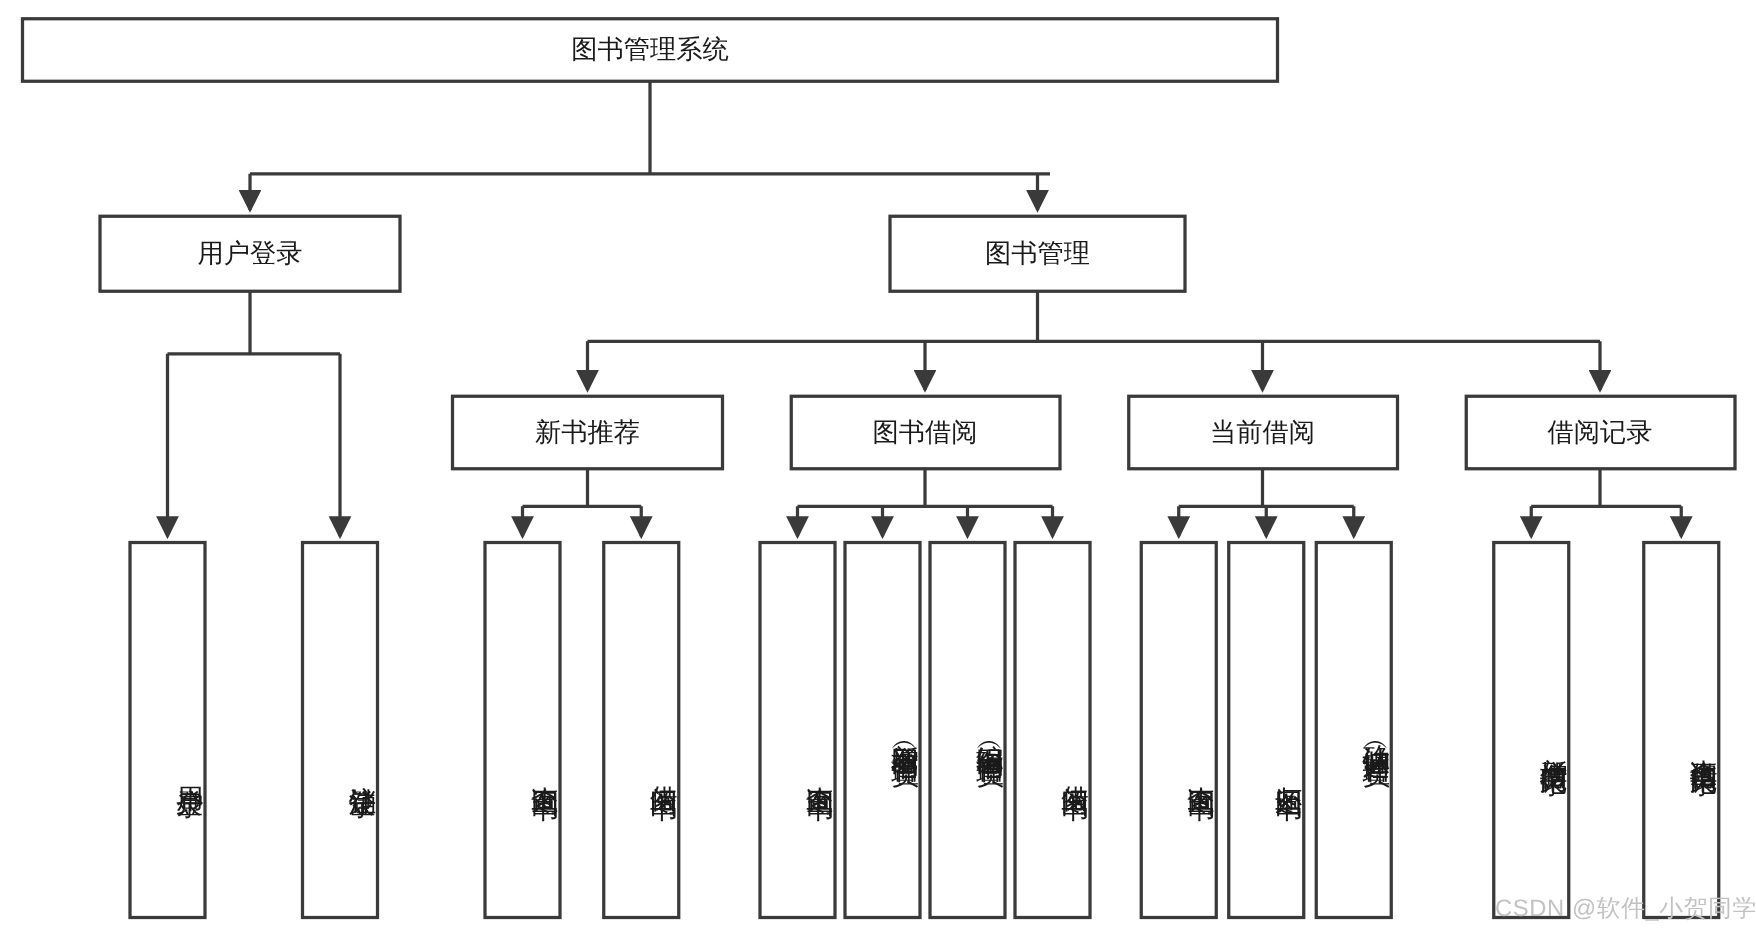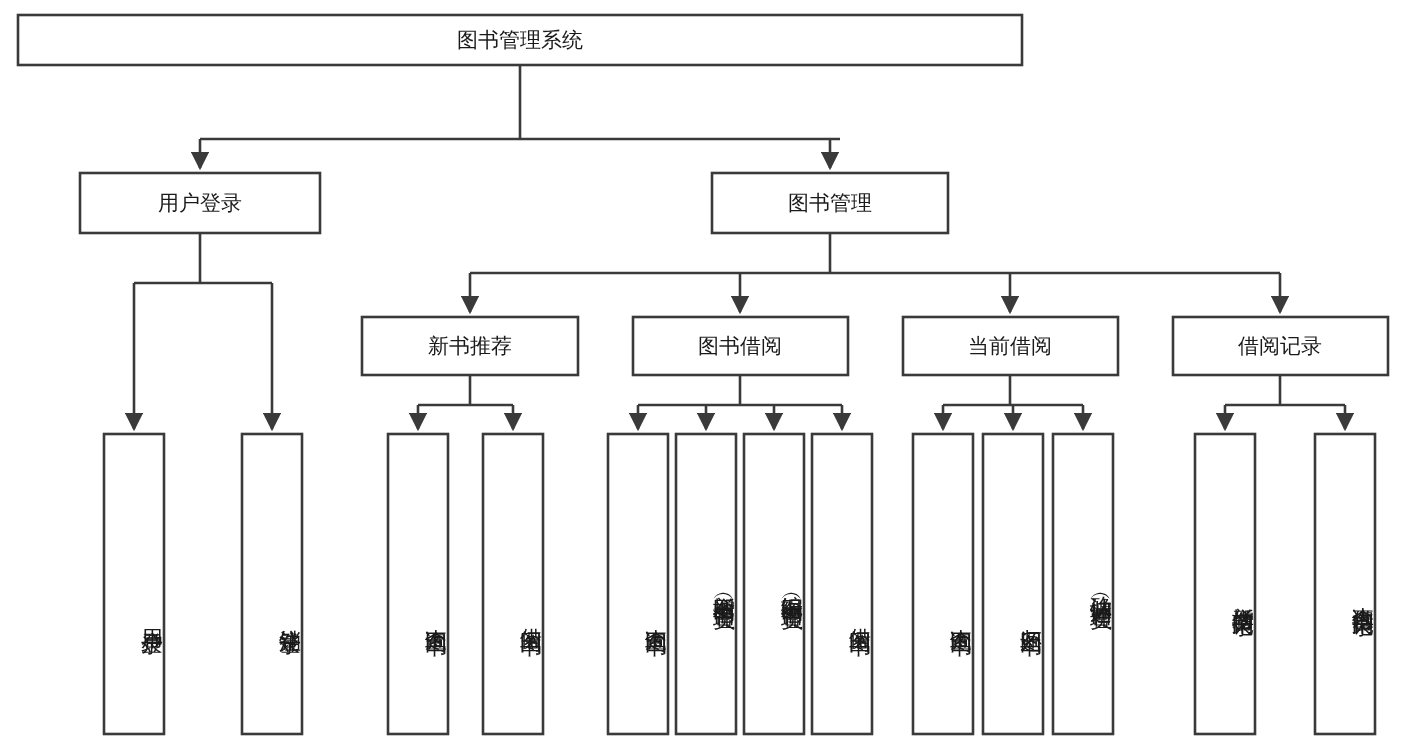--- a/index.html
+++ b/index.html
@@ -182,14 +182,15 @@
   <div class="node-label-v" style="left:608px; top:500px; width:60px; height:230px;">查询图书</div>
   <div class="node-label-v" style="left:676px; top:444px; width:60px; height:286px;">新增图书（管理员）</div>
   <div class="node-label-v" style="left:744px; top:444px; width:60px; height:286px;">编辑图书（管理员）</div>
   <div class="node-label-v" style="left:812px; top:500px; width:60px; height:230px;">借阅图书</div>
   <div class="node-label-v" style="left:913px; top:500px; width:60px; height:230px;">查询图书</div>
   <div class="node-label-v" style="left:983px; top:500px; width:60px; height:230px;">归还图书</div>
   <div class="node-label-v" style="left:1053px; top:444px; width:60px; height:286px;">确认归还（管理员）</div>
   <div class="node-label-v" style="left:1195px; top:460px; width:60px; height:270px;">新增借阅记录</div>
   <div class="node-label-v" style="left:1315px; top:460px; width:60px; height:270px;">查询借阅记录</div>
 
+  <div class="watermark" style="left:1196px; top:714px;">CSDN @软件_小贺同学</div>
 
 </div>
 
 </body></html>

